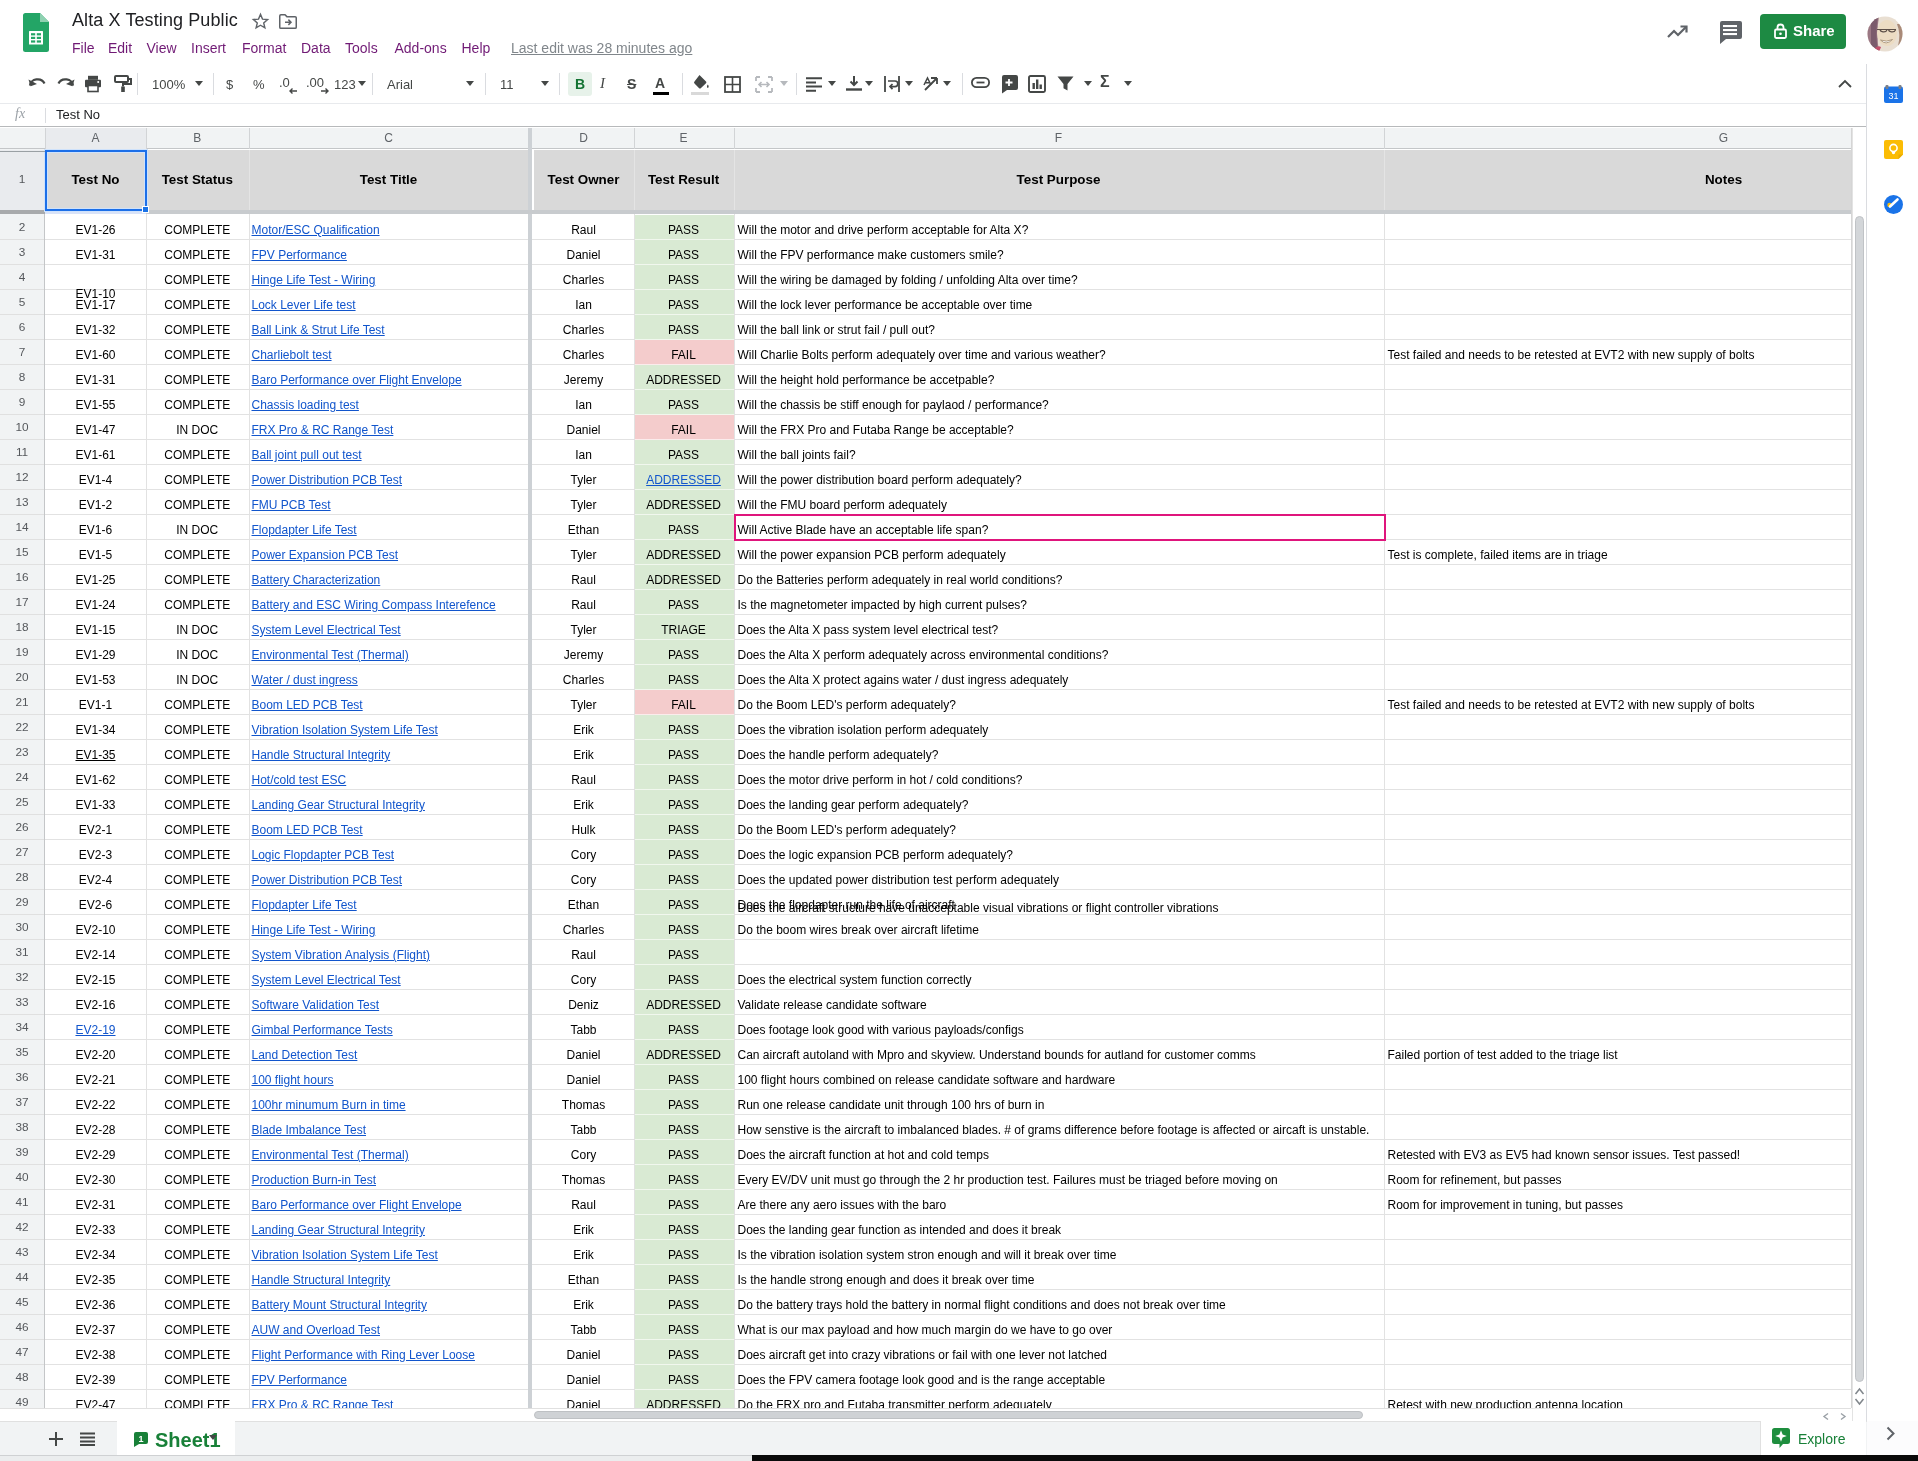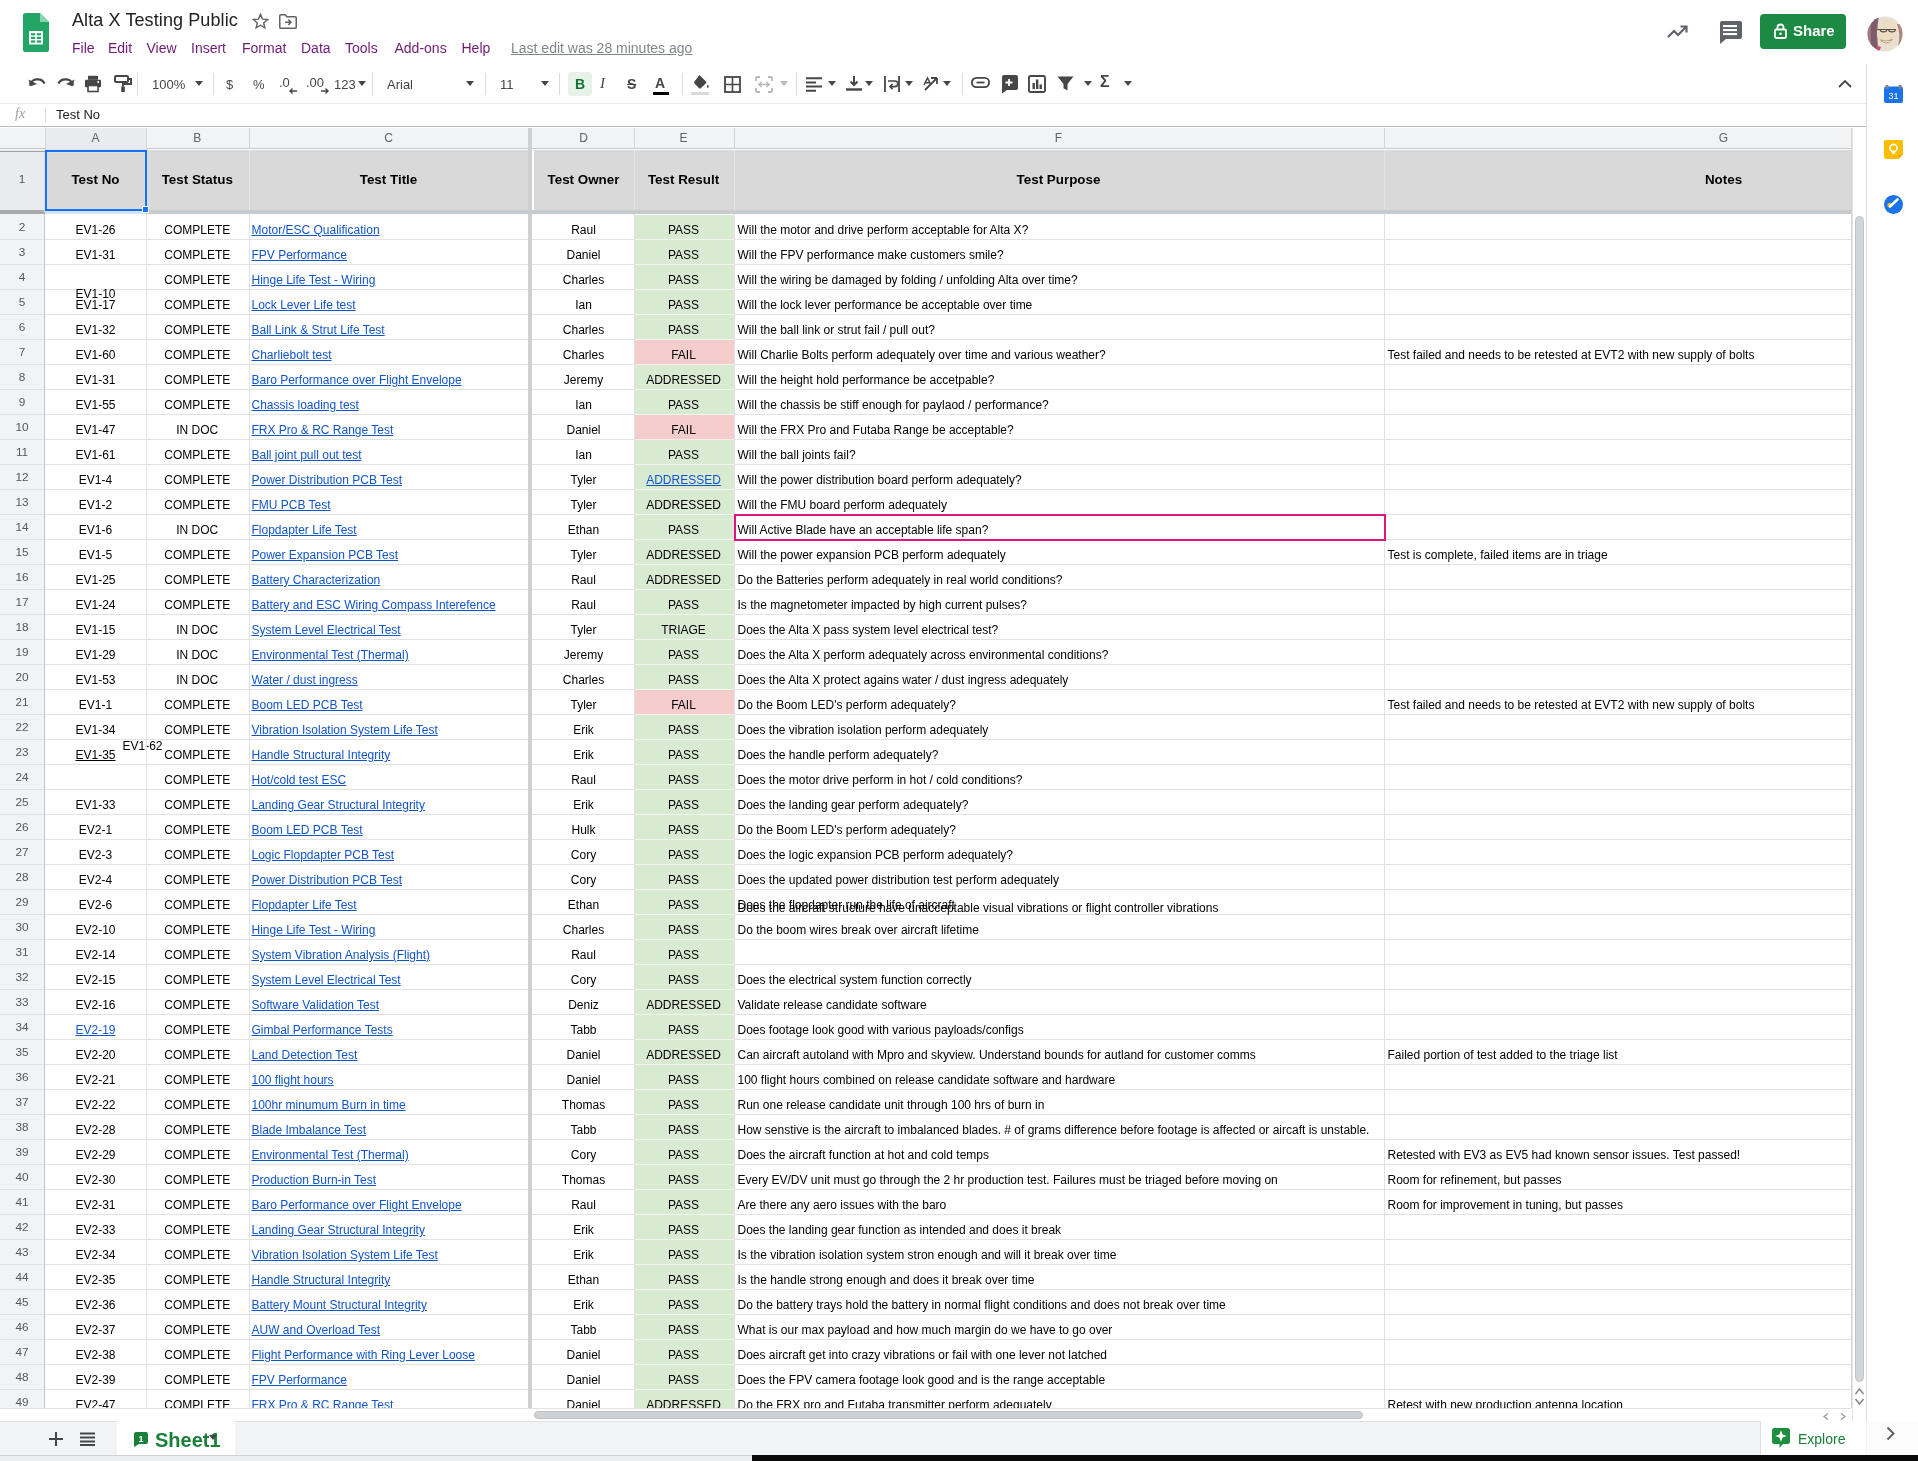--- a/index.html
+++ b/index.html
@@ -240,21 +240,21 @@
 <div class="cell" style="left:251.5px;top:715.0px;"><a class="lnk">Vibration Isolation System Life Test</a></div>
 <div class="cell ctr" style="left:533.5px;top:715.0px;width:100px;">Erik</div>
 <div class="cell" style="left:737.5px;top:715.0px;">Does the vibration isolation perform adequately</div>
 <div class="erow pass" style="top:740.0px;">PASS</div>
 <div class="cell ctr" style="left:45px;top:740.0px;width:101px;text-decoration:underline;">EV1-35</div>
 <div class="cell ctr" style="left:146px;top:740.0px;width:102.5px;">COMPLETE</div>
 <div class="cell" style="left:251.5px;top:740.0px;"><a class="lnk">Handle Structural Integrity</a></div>
 <div class="cell ctr" style="left:533.5px;top:740.0px;width:100px;">Erik</div>
 <div class="cell" style="left:737.5px;top:740.0px;">Does the handle perform adequately?</div>
 <div class="erow pass" style="top:765.0px;">PASS</div>
-<div class="cell ctr" style="left:45px;top:731px;width:101px;margin-left:47px;">EV1-62</div>
+<div class="cell ctr" style="left:45px;top:765.0px;width:101px;">EV1-62</div>
 <div class="cell ctr" style="left:146px;top:765.0px;width:102.5px;">COMPLETE</div>
 <div class="cell" style="left:251.5px;top:765.0px;"><a class="lnk">Hot/cold test ESC</a></div>
 <div class="cell ctr" style="left:533.5px;top:765.0px;width:100px;">Raul</div>
 <div class="cell" style="left:737.5px;top:765.0px;">Does the motor drive perform in hot / cold conditions?</div>
 <div class="erow pass" style="top:790.0px;">PASS</div>
 <div class="cell ctr" style="left:45px;top:790.0px;width:101px;">EV1-33</div>
 <div class="cell ctr" style="left:146px;top:790.0px;width:102.5px;">COMPLETE</div>
 <div class="cell" style="left:251.5px;top:790.0px;"><a class="lnk">Landing Gear Structural Integrity</a></div>
 <div class="cell ctr" style="left:533.5px;top:790.0px;width:100px;">Erik</div>
 <div class="cell" style="left:737.5px;top:790.0px;">Does the landing gear perform adequately?</div>

